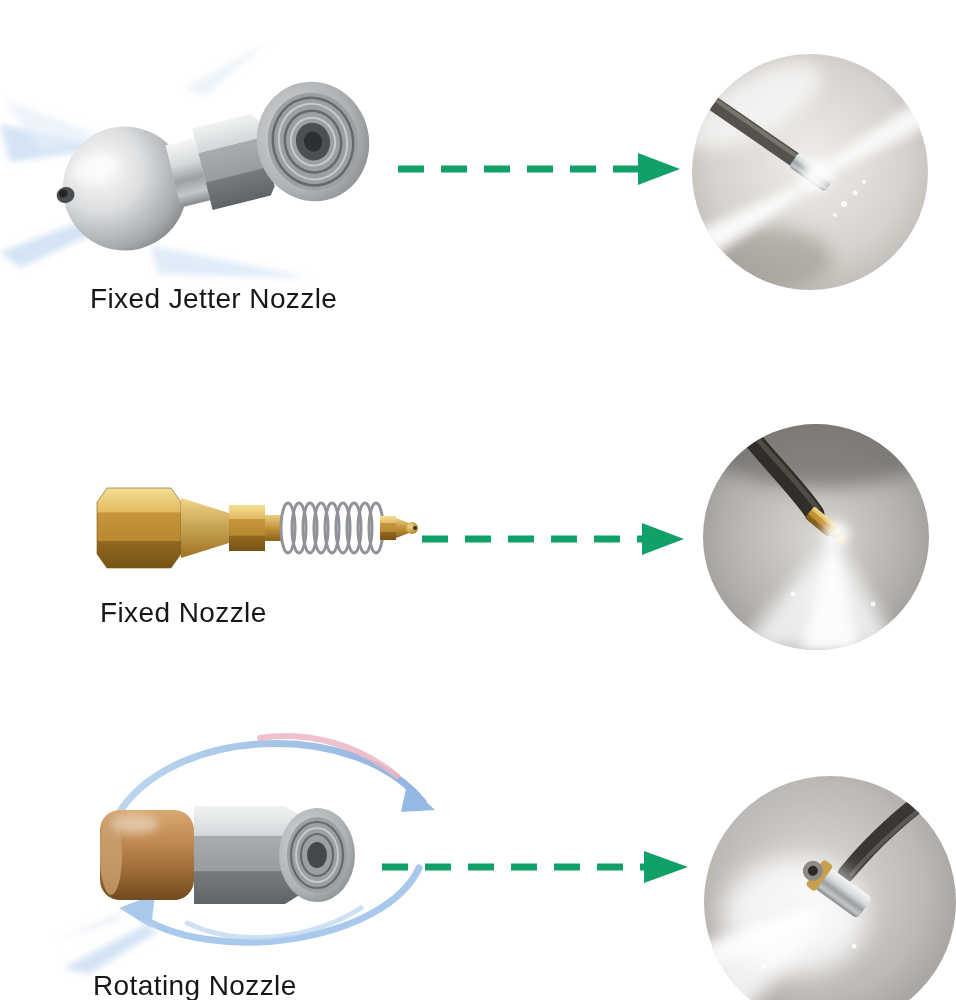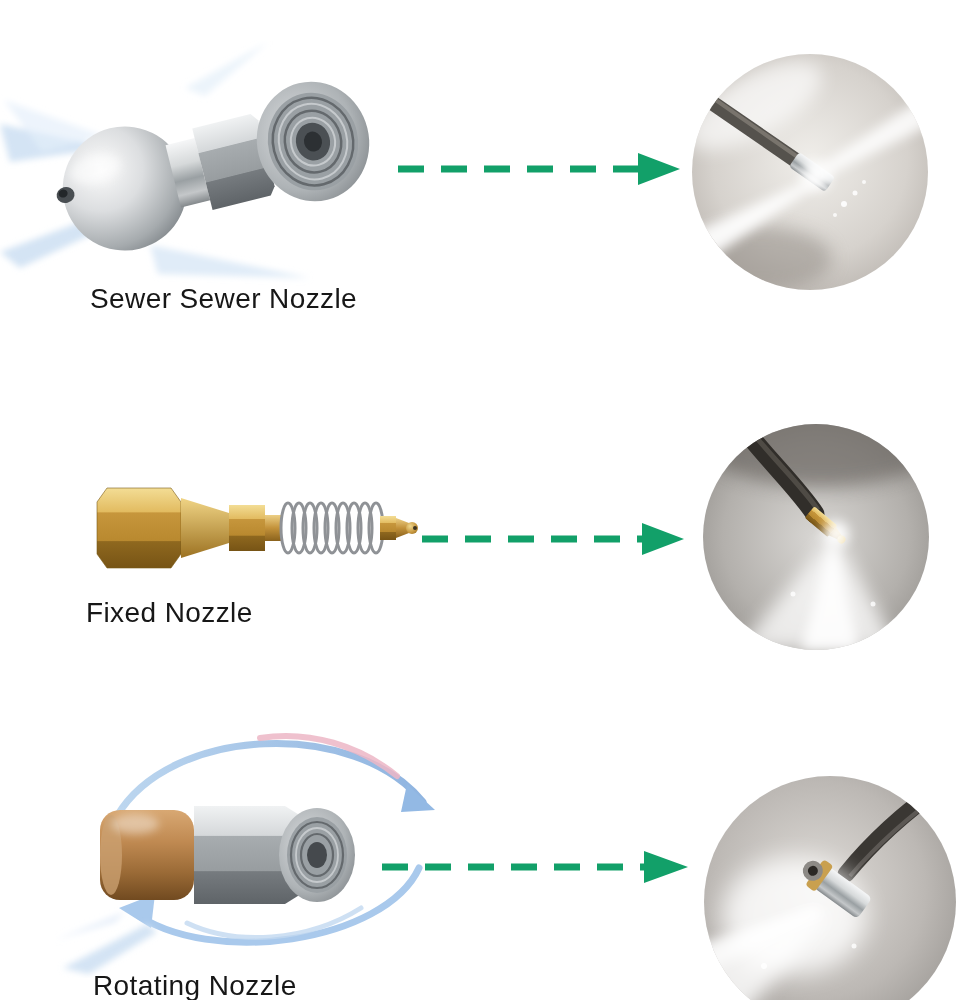--- a/index.html
+++ b/index.html
@@ -14,21 +14,21 @@
     position: absolute;
     font-size: 28px; color: #171717;
     letter-spacing: 0.4px; white-space: nowrap;
   }
   .illus, .arrow { position: absolute; display: block; }
   .photo {
     position: absolute; border-radius: 50%; overflow: hidden;
   }
   .photo svg { display: block; width: 100%; height: 100%; }
   .label-1 { left: 90px;  top: 283px; }
-  .label-2 { left: 86px;  top: 597px; text-align: center; }
+  .label-2 { left: 100px;  top: 597px; text-align: center; }
   .label-3 { left: 93px;  top: 970px; }
   .illus-1 { left: 0px;   top: 40px;  width: 430px; height: 252px; }
   .illus-2 { left: 95px;  top: 452px; width: 330px; height: 152px; }
   .illus-3 { left: 55px;  top: 716px; width: 400px; height: 262px; }
   .arrow-1 { left: 396px; top: 152px; width: 288px; height: 34px; }
   .arrow-2 { left: 420px; top: 522px; width: 268px; height: 34px; }
   .arrow-3 { left: 380px; top: 850px; width: 312px; height: 34px; }
   .photo-1 { left: 692px; top: 54px;  width: 236px; height: 236px; }
   .photo-2 { left: 703px; top: 424px; width: 226px; height: 226px; }
   .photo-3 { left: 704px; top: 776px; width: 252px; height: 252px; }
@@ -150,21 +150,21 @@
       <ellipse cx="316" cy="126" rx="45" ry="49" fill="#9aa0a4"></ellipse>
       <ellipse cx="316" cy="126" rx="40" ry="44" fill="none" stroke="#64696d" stroke-width="2.5"></ellipse>
       <ellipse cx="316" cy="126" rx="34" ry="38" fill="none" stroke="#c6cacd" stroke-width="2"></ellipse>
       <ellipse cx="316" cy="126" rx="28" ry="31" fill="none" stroke="#64696d" stroke-width="2.5"></ellipse>
       <ellipse cx="316" cy="126" rx="22" ry="24" fill="none" stroke="#c6cacd" stroke-width="2"></ellipse>
       <ellipse cx="316" cy="126" rx="17" ry="19" fill="#4b5054"></ellipse>
       <ellipse cx="316" cy="126" rx="9" ry="10" fill="#2c3033"></ellipse>
     </g>
   </svg>
 
-  <div class="label label-1">Sewer Sewer Nozzle</div>
+  <div class="label label-1">Fixed Jetter Nozzle</div>
 
   <svg class="arrow arrow-1" viewBox="0 0 288 34">
     <line x1="2" y1="17" x2="242" y2="17" stroke="#12a069" stroke-width="7" stroke-dasharray="26 17"></line>
     <polygon points="242,1 284,17 242,33" fill="#12a069"></polygon>
   </svg>
 
   <div class="photo photo-1">
     <svg viewBox="0 0 236 236">
       <rect width="236" height="236" fill="url(#gBg1)"></rect>
       <ellipse cx="62" cy="52" rx="75" ry="30" fill="#ffffff" opacity="0.65" filter="url(#blur9)" transform="rotate(-28 62 52)"></ellipse>

